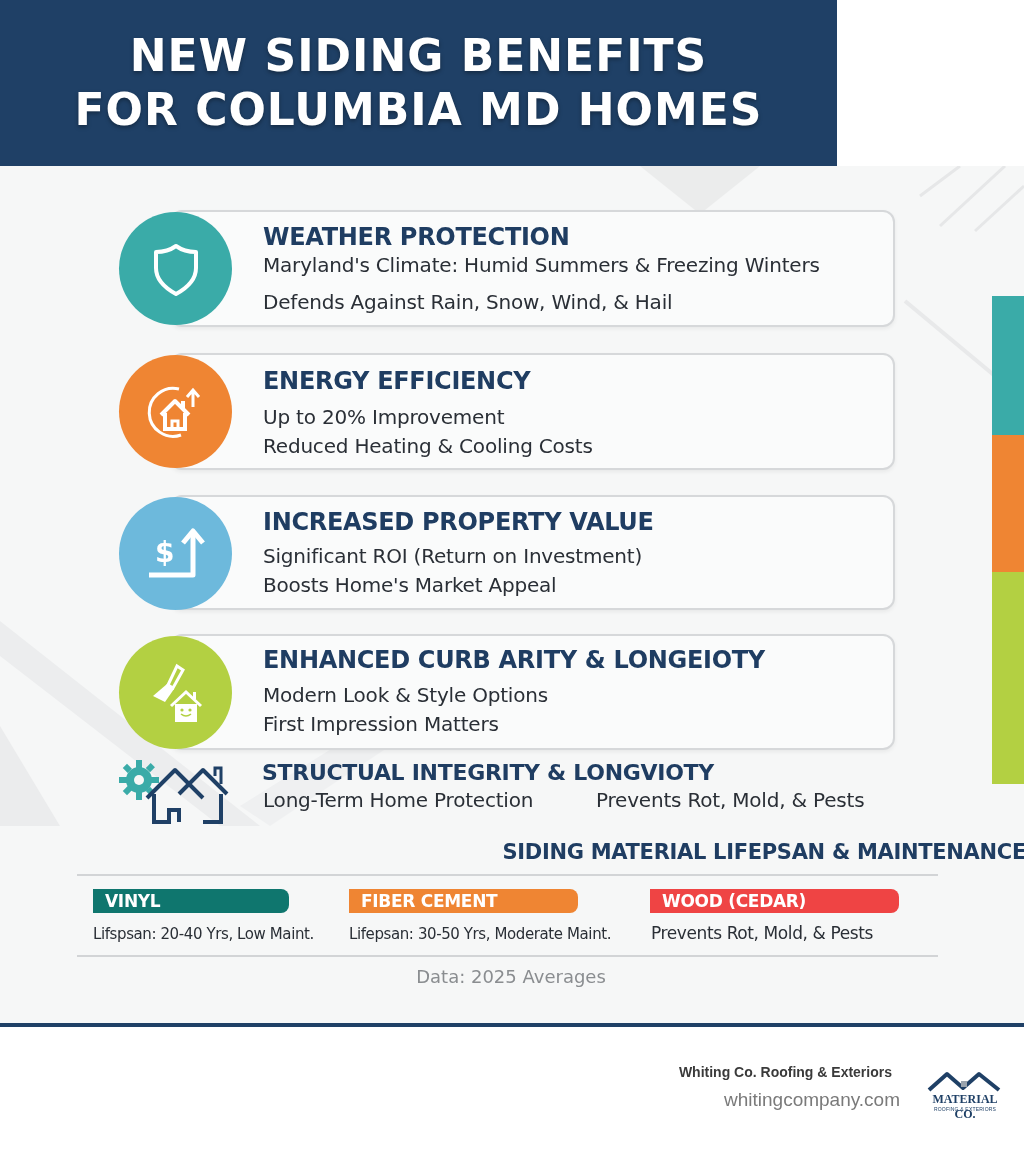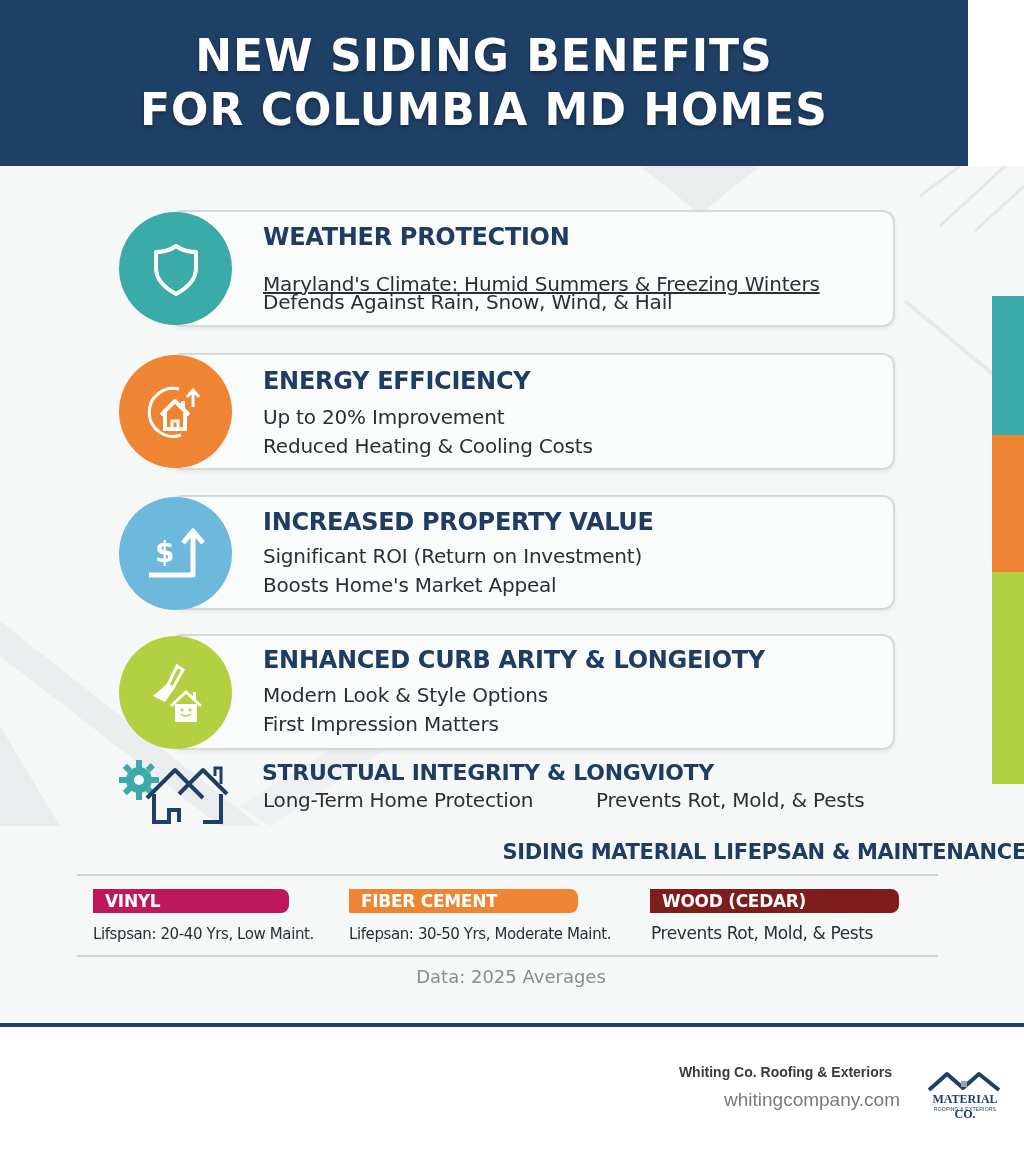--- a/index.html
+++ b/index.html
@@ -1,20 +1,20 @@
 <!DOCTYPE html>
 <html><head>
 <meta charset="utf-8">
 <style>
   * { box-sizing: border-box; margin: 0; padding: 0; }
   html, body { width: 1024px; height: 1154px; overflow: hidden; background: #ffffff; }
   body { font-family: "Liberation Sans", "DejaVu Sans", sans-serif; position: relative; }
 
   .header {
-    position: absolute; left: 0; top: 0; width: 968px; height: 166px;
+    position: absolute; left: 0; top: 0; width: 837px; height: 166px;
     background: #1f4066;
     display: flex; flex-direction: column; align-items: center; justify-content: center;
   }
   .header .line {
     color: #ffffff; font-weight: 700; font-size: 44px; letter-spacing: 1px;
     line-height: 54px; text-shadow: 0 2px 4px rgba(0,0,0,0.35);
     font-family: "DejaVu Sans", sans-serif;
   }
 
   .main {
@@ -109,21 +109,21 @@
 <div class="side-bar" style="top:435px;height:137px;background:#ef8533;"></div>
 <div class="side-bar" style="top:572px;height:212px;background:#b3d042;"></div>
 
 <div class="card" style="top:210px;height:117px;"></div>
 <div class="circle" style="top:212px;background:#3aaba8;">
   <svg viewBox="0 0 70 70">
     <path d="M35 12 C42 17 50 18 55 18 L55 34 C55 46 46 54 35 60 C24 54 15 46 15 34 L15 18 C20 18 28 17 35 12 Z" fill="none" stroke="#ffffff" stroke-width="4" stroke-linejoin="round"></path>
   </svg>
 </div>
 <div class="card-title" style="top:223px;">WEATHER PROTECTION</div>
-<div class="card-line" style="top:272px;text-decoration:underline;">Maryland's Climate: Humid Summers &amp; Freezing Winters</div>
+<div class="card-line" style="top:253px;">Maryland's Climate: Humid Summers &amp; Freezing Winters</div>
 <div class="card-line" style="top:290px;">Defends Against Rain, Snow, Wind, &amp; Hail</div>
 
 <div class="card" style="top:353px;height:117px;"></div>
 <div class="circle" style="top:355px;background:#ef8533;">
   <svg viewBox="0 0 70 70">
     <path d="M40 58 A24 24 0 1 1 38 12" fill="none" stroke="#fff" stroke-width="3"></path>
     <path d="M20 38 L34 24 L48 38" fill="none" stroke="#fff" stroke-width="4" stroke-linejoin="round"></path>
     <path d="M24 36 L24 52 L44 52 L44 36" fill="none" stroke="#fff" stroke-width="4"></path>
     <path d="M31 52 L31 44 L37 44 L37 52" fill="none" stroke="#fff" stroke-width="3"></path>
     <rect x="40" y="24" width="4" height="8" fill="#fff"></rect>
@@ -182,23 +182,23 @@
   <path d="M98 18 L98 10 L104 10 L104 26" fill="none" stroke="#1f4066" stroke-width="3"></path>
   <path d="M86 64 L104 64 L104 36" fill="none" stroke="#1f4066" stroke-width="4"></path>
 </svg>
 <div class="card-title" style="top:760px;left:262px;font-size:22px;">STRUCTUAL INTEGRITY &amp; LONGVIOTY</div>
 <div class="card-line" style="top:788px;left:263px;">Long-Term Home Protection</div>
 <div class="card-line" style="top:788px;left:596px;">Prevents Rot, Mold, &amp; Pests</div>
 
 <div class="section-title">SIDING MATERIAL LIFEPSAN &amp; MAINTENANCE</div>
 <div class="hr" style="top:874px;"></div>
 
-<div class="pill" style="left:93px;top:889px;width:196px;background:#be185d;">VINYL</div>
+<div class="pill" style="left:93px;top:889px;width:196px;background:#0f766e;">VINYL</div>
 <div class="pill" style="left:349px;top:889px;width:229px;background:#ef8533;">FIBER CEMENT</div>
-<div class="pill" style="left:650px;top:889px;width:249px;background:#7f1d1d;">WOOD (CEDAR)</div>
+<div class="pill" style="left:650px;top:889px;width:249px;background:#ef4444;">WOOD (CEDAR)</div>
 
 <div class="pill-desc" style="left:93px;">Lifspsan: 20-40 Yrs, Low Maint.</div>
 <div class="pill-desc" style="left:349px;">Lifepsan: 30-50 Yrs, Moderate Maint.</div>
 <div class="pill-desc" style="left:651px;font-size:17px;top:923px;">Prevents Rot, Mold, &amp; Pests</div>
 
 <div class="hr" style="top:955px;"></div>
 <div class="data-note">Data: 2025 Averages</div>
 
 <div class="footer-line"></div>
 <div class="footer-company">Whiting Co. Roofing &amp; Exteriors</div>

